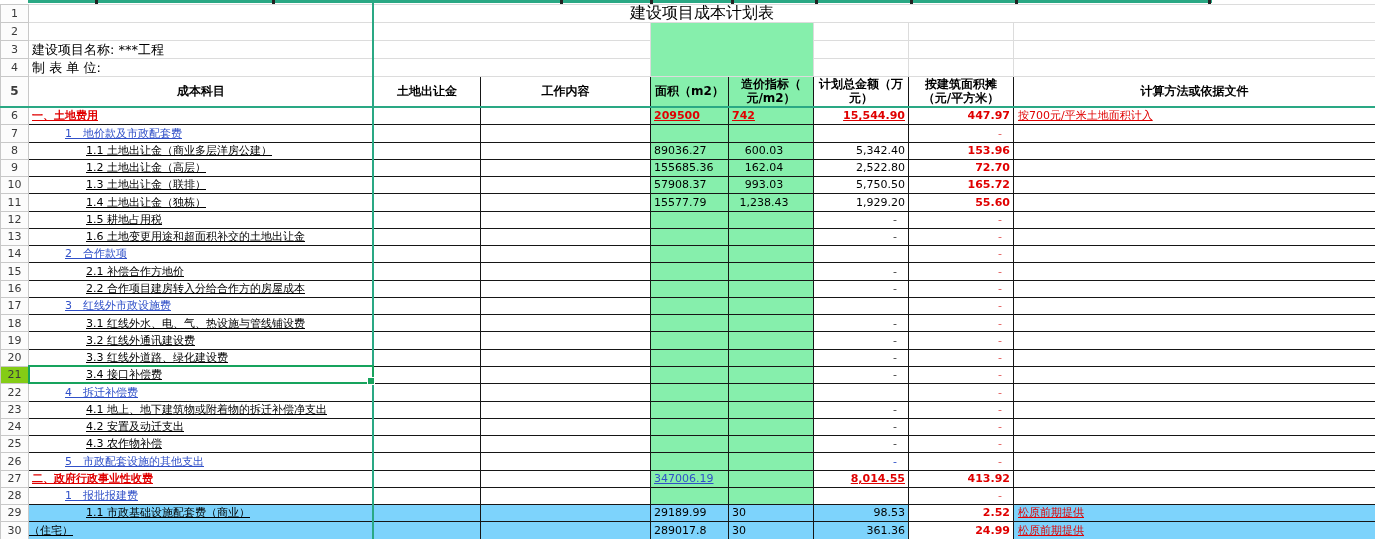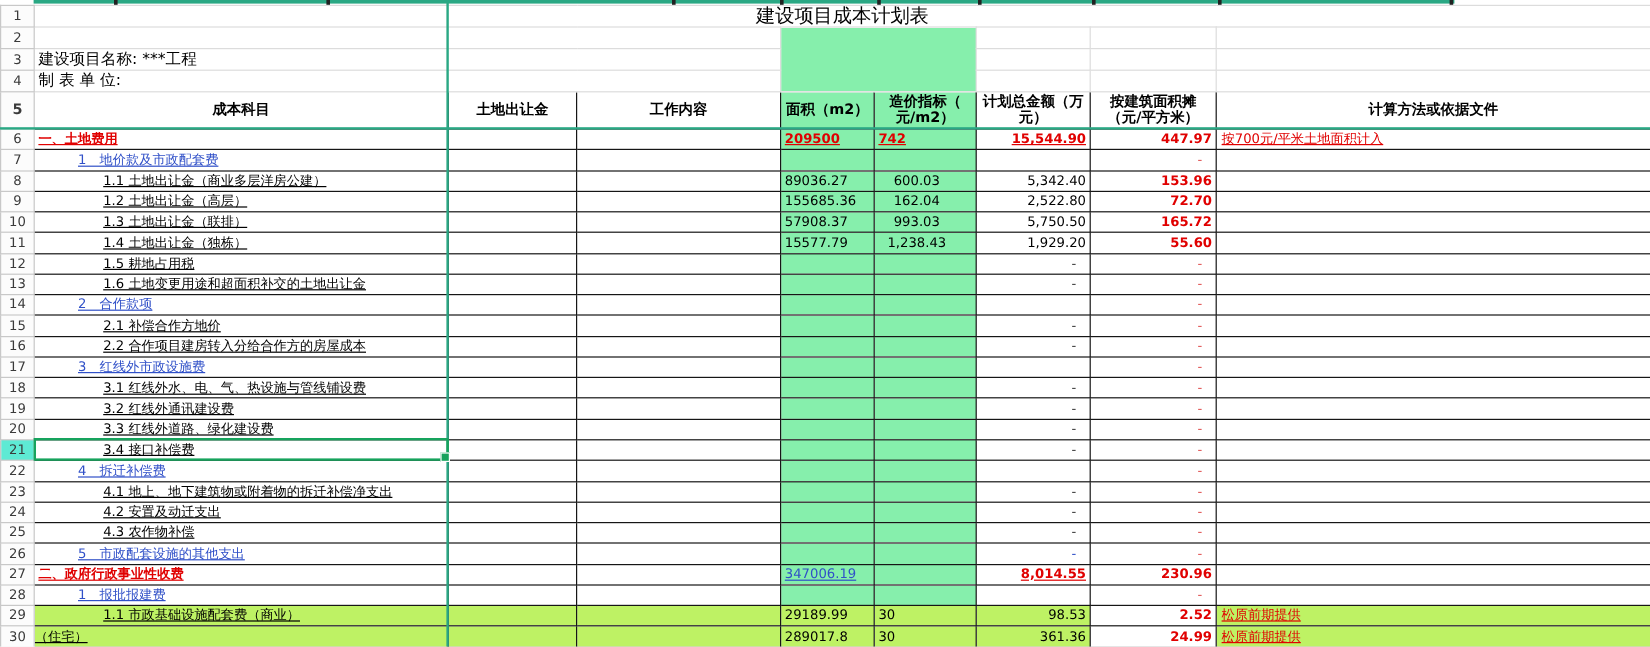--- a/index.html
+++ b/index.html
@@ -6,26 +6,26 @@
   #stage{position:relative;width:1375px;height:539px;background:#fff;overflow:hidden;
          font-family:"DejaVu Sans","Liberation Sans",sans-serif;}
   table.grid{position:absolute;left:0;top:4px;width:1375px;border-collapse:collapse;table-layout:fixed;}
   td{font-size:11px;line-height:1.05;padding:0 2px;overflow:hidden;white-space:nowrap;vertical-align:middle;color:#000;}
   
   tr.meta td{border:1px solid #dcdcdc;}
   
   tr.hd td,tr.d td{border:1px solid #161616;}
   tr.meta{height:18px;} tr.hd{height:31px;} tr.d{height:17.28px;}
   td.rn{border:1px solid #c8c8c8 !important;background:#fcfcfc;color:#3a3a3a;text-align:center;font-size:11px;}
-  td.rn.sel{background:#5eead4;}
+  td.rn.sel{background:#84cc16;}
   .title{font-size:16px;font-weight:normal;text-align:center;color:#000;}
   .metatxt{font-size:13px;color:#000;padding-left:3px;}
   tr.hd td{font-weight:bold;font-size:12px;text-align:center;white-space:normal;line-height:1.15;}
   .oc{background:#86efac;}
-  .yc{background:#bef264;}
+  .yc{background:#7dd3fc;}
   
   td.sub{text-align:left;text-decoration:underline;}
   .s-sec{color:#e00000;font-weight:bold;padding-left:3px;}
   .s-lv1{color:#3050c8;padding-left:36px;}
   .s-lv2{color:#000;padding-left:57px;}
   .ctr{text-align:center;padding-left:0;}
   .al{text-align:left;padding-left:3px;}
   .ar{text-align:right;padding-right:3px;}
   .ae{text-align:center;padding-right:16px;}
   .u{text-decoration:underline;}
@@ -361,21 +361,21 @@
     </tr>
 
     <tr class="d">
       <td class="rn">27</td>
       <td class="sub s-sec">二、政府行政事业性收费</td>
       <td></td>
           <td></td>
       <td class="oc al u bl">347006.19</td>
       <td class="oc"></td>
       <td class="ar rd bold">8,014.55</td>
-      <td class="perv">230.96</td>
+      <td class="perv">413.92</td>
       <td></td>
     </tr>
 
     <tr class="d">
       <td class="rn">28</td>
       <td class="sub s-lv1">1　报批报建费</td>
       <td></td>
           <td></td>
       <td class="oc"></td>
       <td class="oc"></td>

